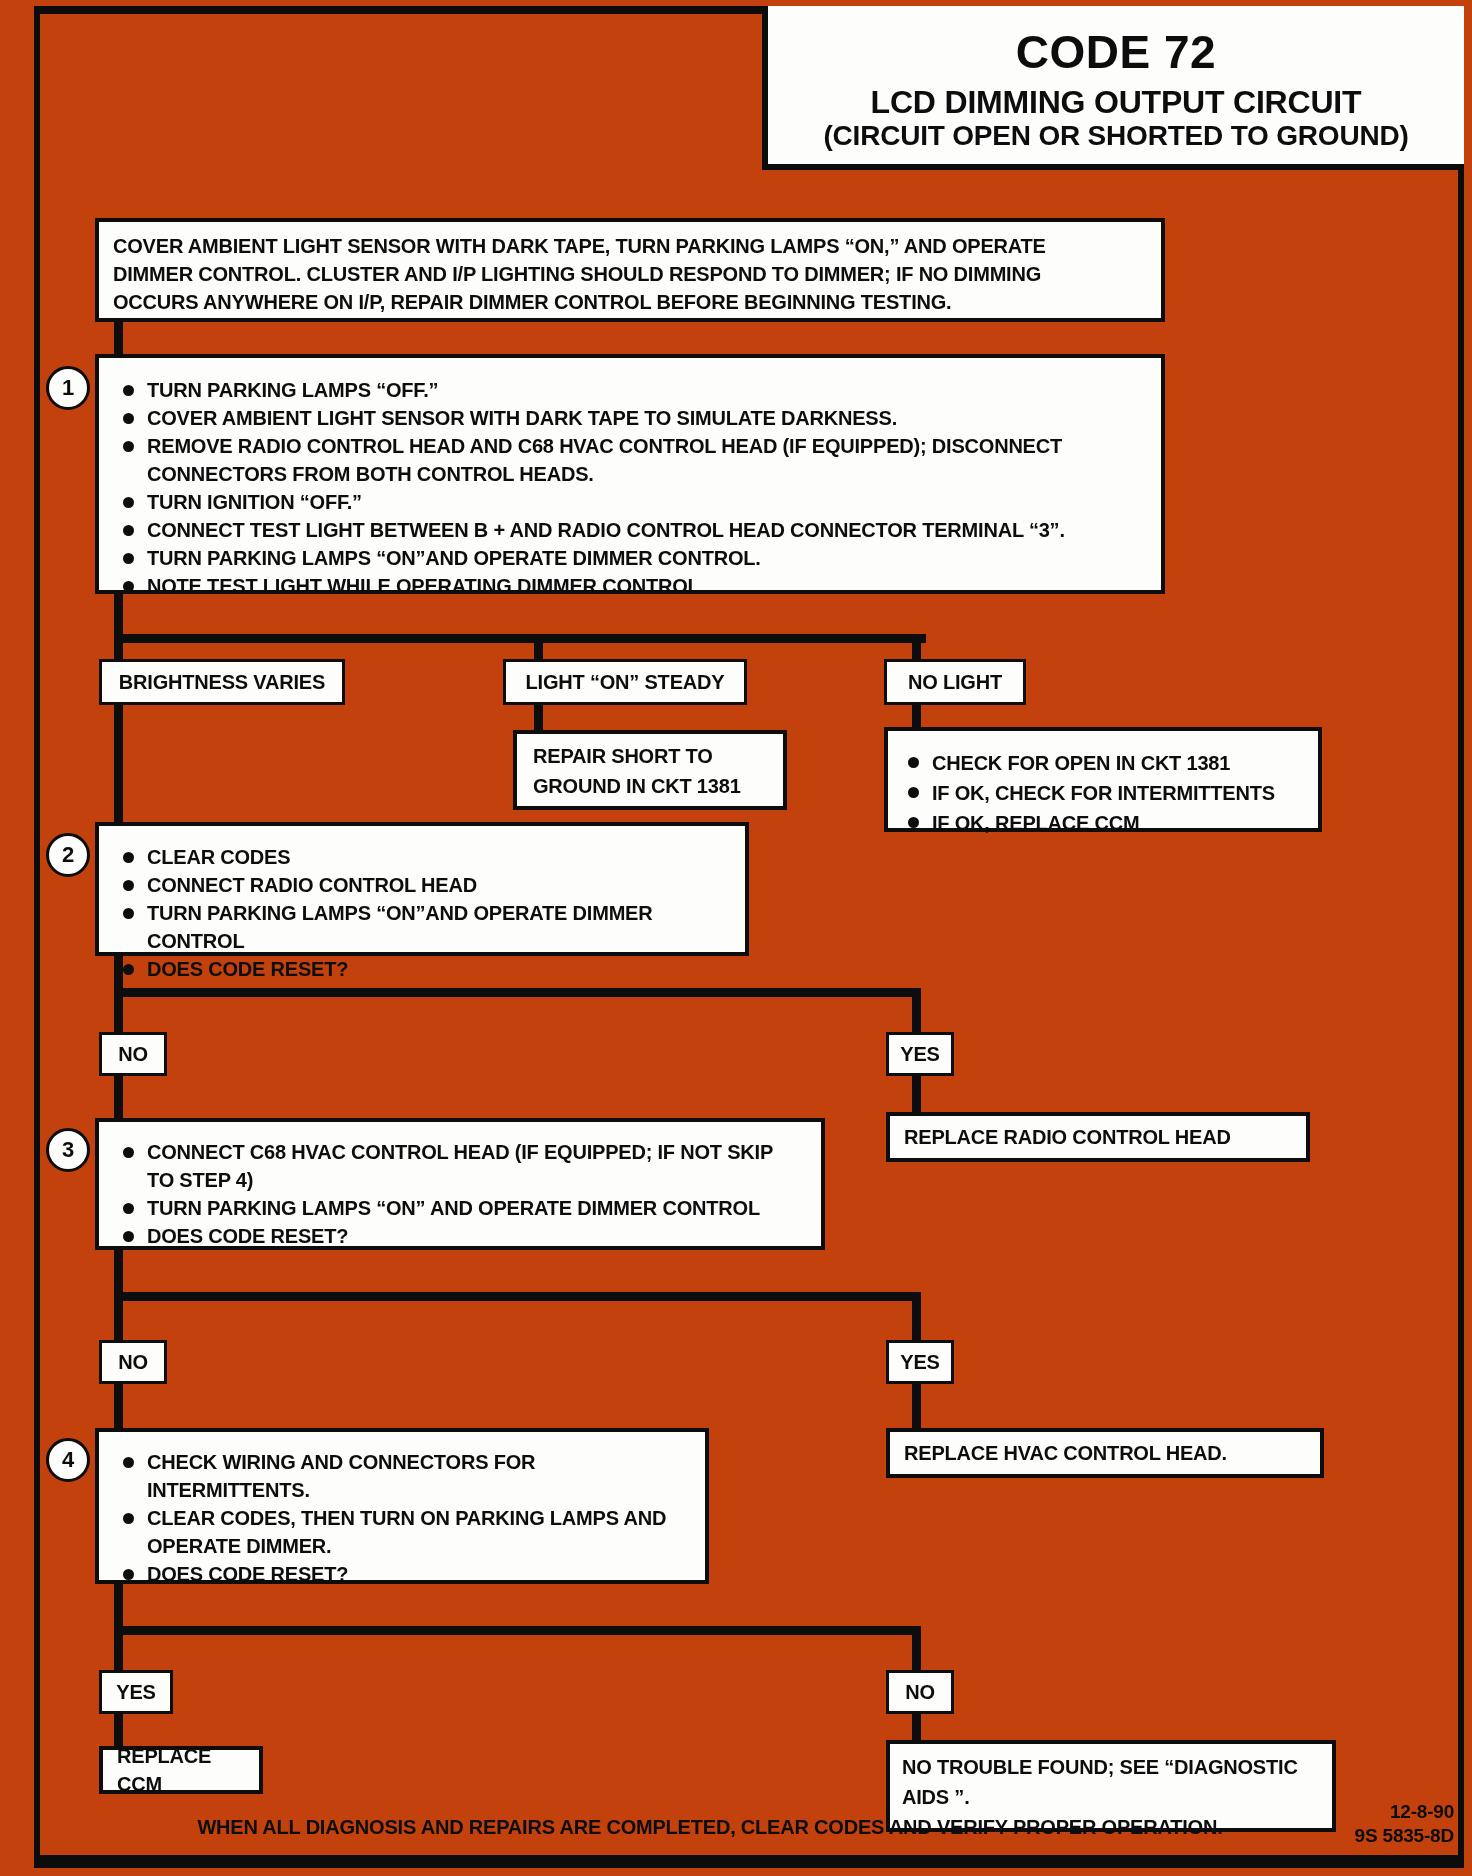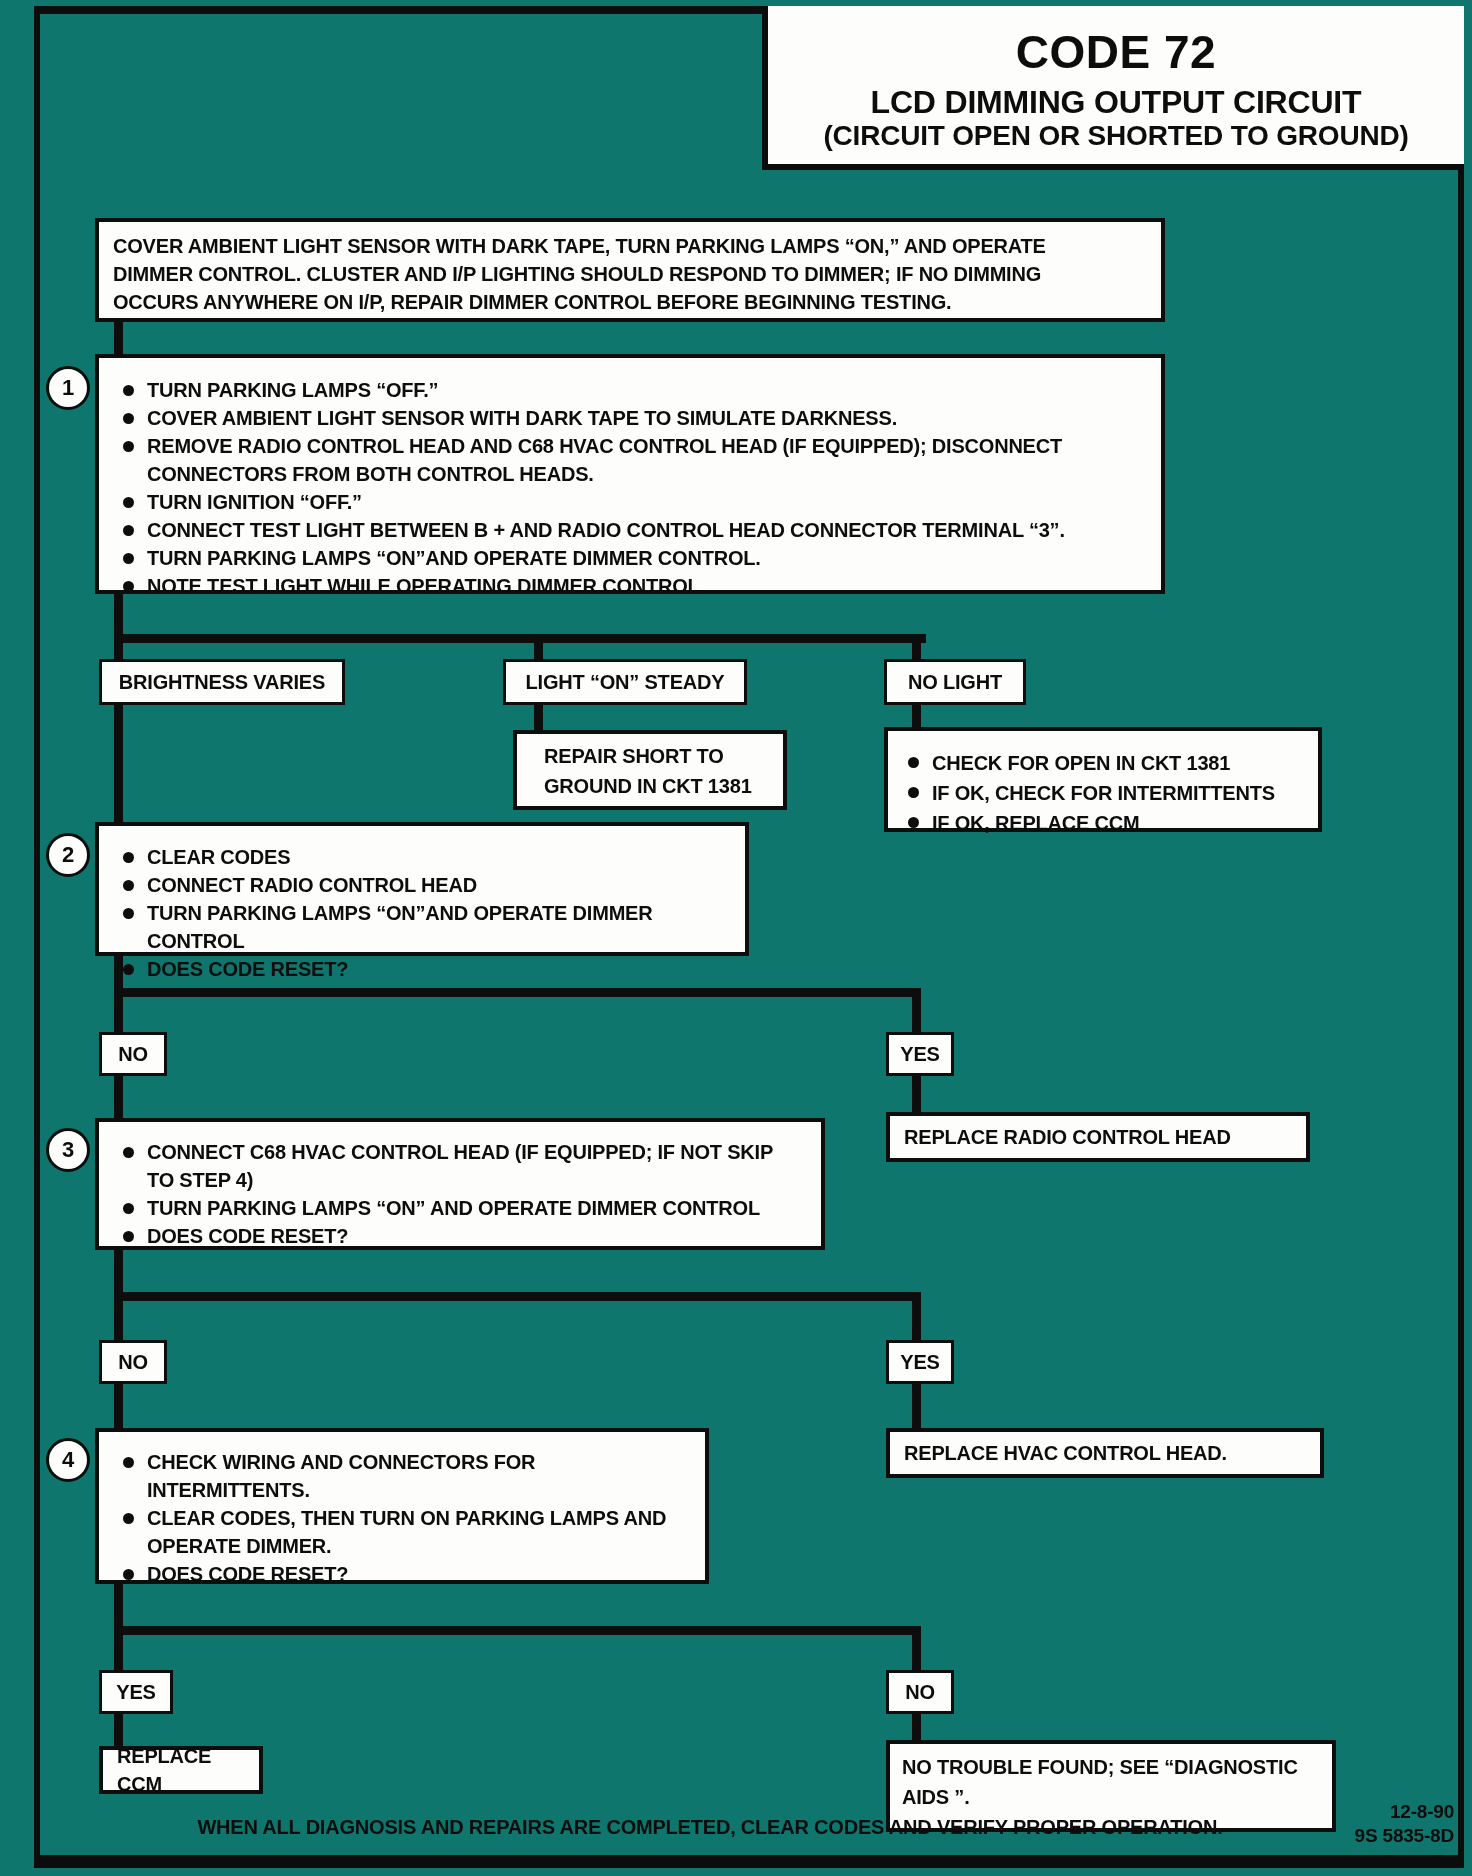--- a/index.html
+++ b/index.html
@@ -1,18 +1,18 @@
 <!DOCTYPE html>
 <html><head>
 <meta charset="utf-8">
 <style>
   html,body { margin:0; padding:0; background:#ffffff; }
   .page {
     position:relative; width:1472px; height:1876px;
-    background:#0f766e; color:#0d0d0d;
+    background:#c2410c; color:#0d0d0d;
     font-family:"Liberation Sans", sans-serif;
     font-weight:700; letter-spacing:-0.2px;
     overflow:hidden;
   }
   .frame {
     position:absolute; left:34px; top:6px; width:1430px; height:1862px;
     border-style:solid; border-color:#0c0c0c;
     border-width:8px 6px 13px 6px; box-sizing:border-box;
   }
   .box {
@@ -103,21 +103,21 @@
   <div class="line" style="left:114px; top:634px; width:812px; height:9px;"></div>
   <div class="line" style="left:114px; top:643px; width:9px; height:16px;"></div>
   <div class="line" style="left:534px; top:643px; width:9px; height:16px;"></div>
   <div class="line" style="left:912px; top:643px; width:9px; height:16px;"></div>
 
   <div class="box label-box" style="left:99px; top:659px; width:246px; height:46px;">BRIGHTNESS VARIES</div>
   <div class="box label-box" style="left:503px; top:659px; width:244px; height:46px;">LIGHT “ON” STEADY</div>
   <div class="box label-box" style="left:884px; top:659px; width:142px; height:46px;">NO LIGHT</div>
 
   <div class="line" style="left:534px; top:705px; width:9px; height:25px;"></div>
-  <div class="box btext" style="left:513px; top:730px; width:274px; height:80px; padding:7px 27px; line-height:30px;">REPAIR SHORT TO
+  <div class="box btext" style="left:513px; top:730px; width:274px; height:80px; padding:7px 16px; line-height:30px;">REPAIR SHORT TO
 GROUND IN CKT 1381</div>
 
   <div class="line" style="left:912px; top:705px; width:9px; height:22px;"></div>
   <div class="box" style="left:884px; top:727px; width:438px; height:105px; padding:9px 12px; line-height:30px;">
     <ul class="bullets">
       <li>
           <span class="dot"></span>
           <span class="btext">CHECK FOR OPEN IN CKT 1381</span>
         </li>
       <li>

